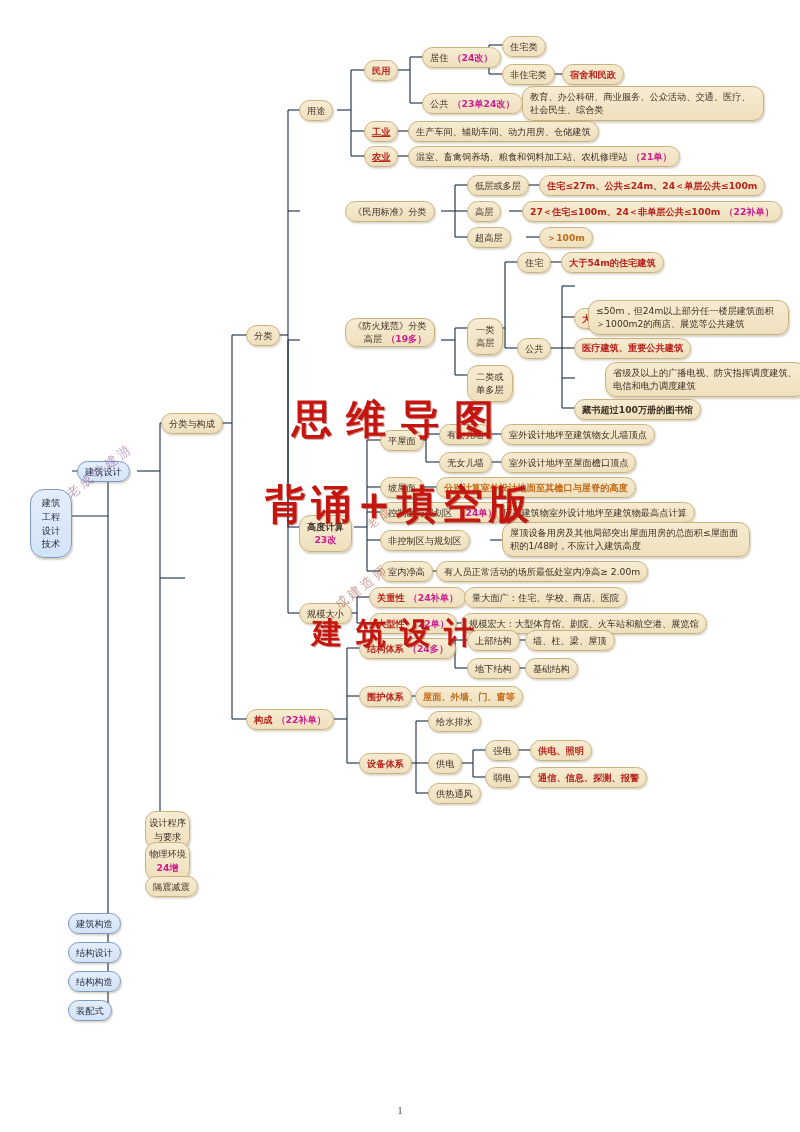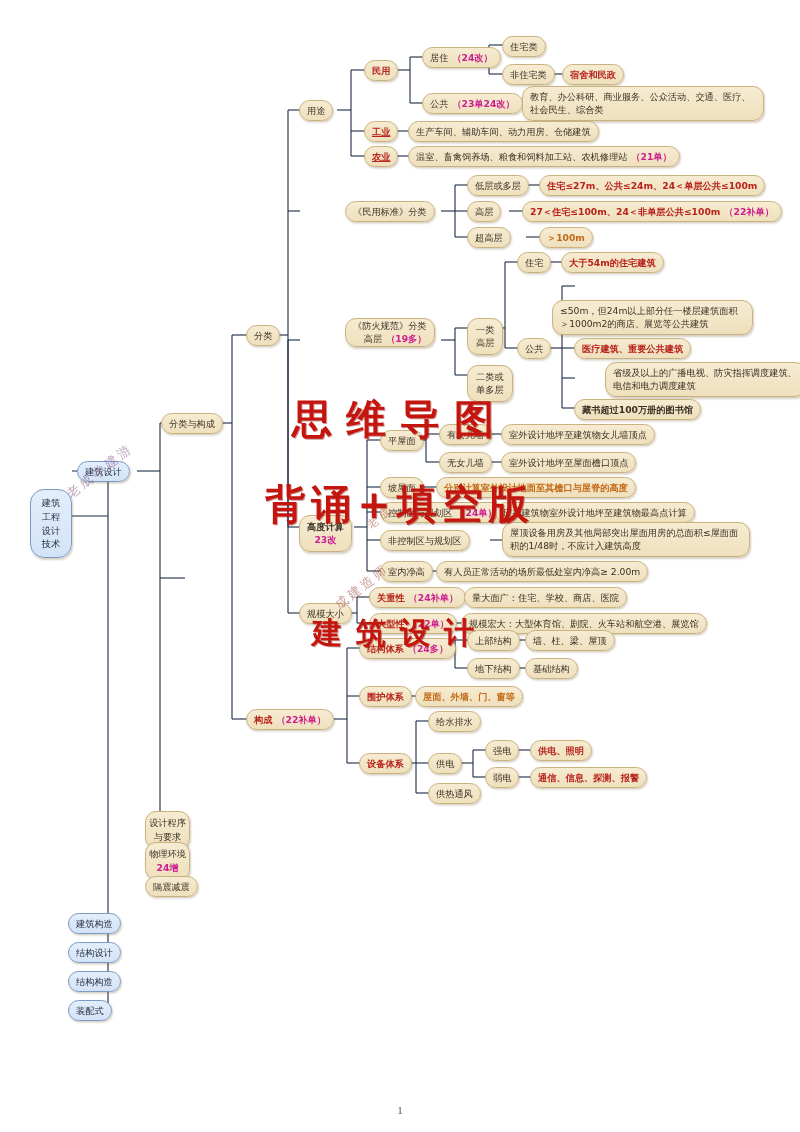--- a/index.html
+++ b/index.html
@@ -377,24 +377,24 @@
   <div class="node tan" style="left:561px; top:252px;">
     <span class="t-red">大于54m的住宅建筑</span>
   </div>
 
   <div class="node tan" style="left:517px; top:338px;">
     <span>公共</span>
   </div>
   <div class="node tan" style="left:574px; top:276px;margin-top:32px;">
     <span class="t-red">大于50m的公共建筑</span>
   </div>
-  <div class="node tan wrap" style="left:552px; top:300px; width:201px;align-items:center;">
+  <div class="node tan wrap" style="left:588px; top:300px; width:201px;align-items:center;">
     <span>≤50m，但24m以上部分任一楼层建筑面积＞1000m2的商店、展览等公共建筑</span>
   </div>
-  <div class="node tan" style="left:574px; top:338px;">
+  <div class="node tan" style="left:574px; top:338px;font-family:Liberation Serif, serif;">
     <span class="t-red">医疗建筑、重要公共建筑</span>
   </div>
   <div class="node tan wrap" style="left:605px; top:362px; width:201px;">
     <span>省级及以上的广播电视、防灾指挥调度建筑、电信和电力调度建筑</span>
   </div>
   <div class="node tan" style="left:574px; top:399px;">
     <span class="t-bold">藏书超过100万册的图书馆</span>
   </div>
 
   <div class="node tan" style="left:299px; top:515px; flex-direction:column; align-items:center; padding:4px 7px;">

